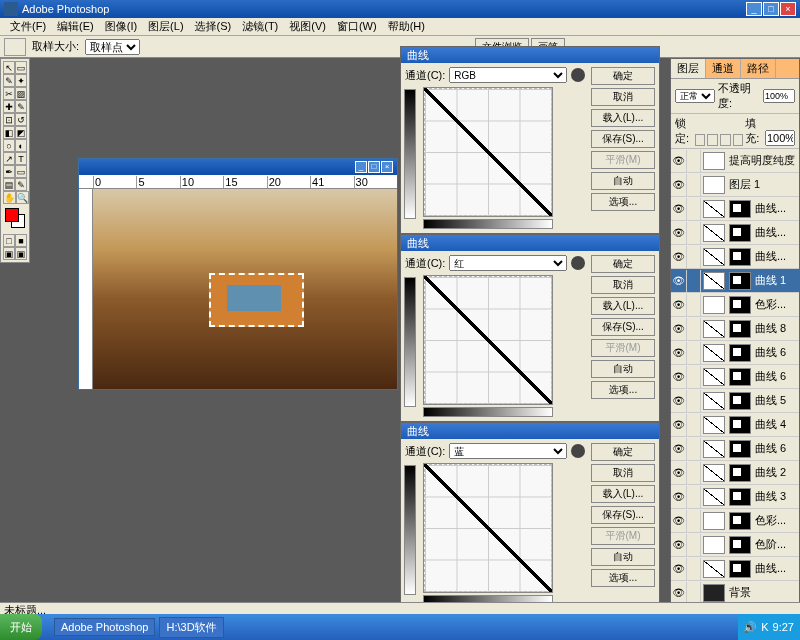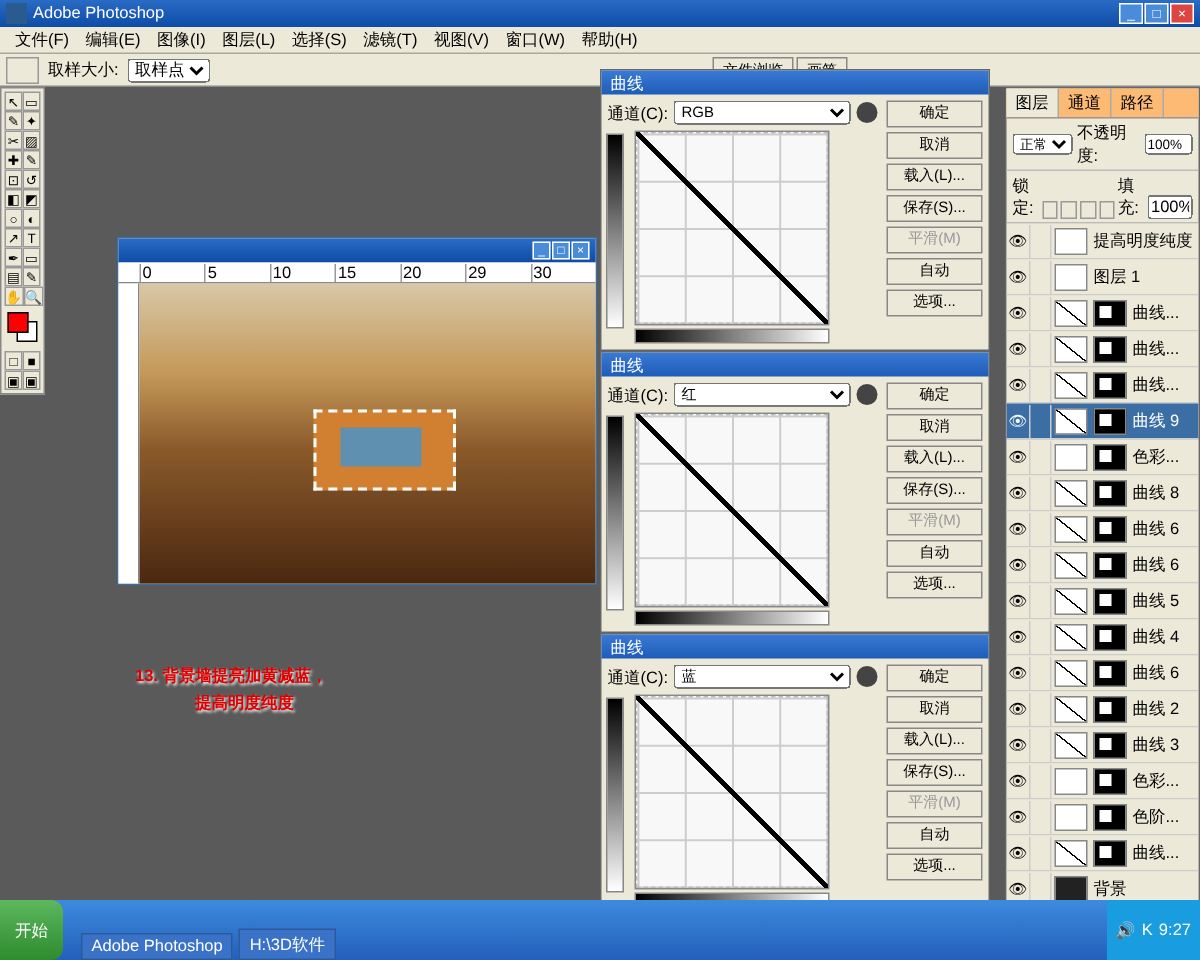--- a/index.html
+++ b/index.html
@@ -66,21 +66,21 @@
 .layerspanel .layer .eye{width:16px;height:22px;border-right:1px solid #ccc;display:flex;align-items:center;justify-content:center;font-size:10px}
 .layerspanel .layer .link{width:14px;height:22px;border-right:1px solid #ccc}
 .layerspanel .layer .thumb{width:22px;height:18px;background:#fff;border:1px solid #888;margin:0 2px}
 .layerspanel .layer .thumb.dark{background:#222}
 .layerspanel .layer .thumb.curves{background:linear-gradient(to top right,#fff 48%,#000 48%,#000 52%,#fff 52%)}
 .layerspanel .layer .thumb.mask{background:#000;position:relative}
 .layerspanel .layer .thumb.mask::after{content:"";position:absolute;top:3px;left:3px;width:8px;height:8px;background:#fff}
 .layerspanel .layer .lname{flex:1;padding-left:2px;white-space:nowrap;overflow:hidden}
 .layerspanel .lbtns{display:flex;border-top:1px solid #999;background:#ddd}
 .layerspanel .lbtns span{flex:1;height:16px;border-right:1px solid #aaa;text-align:center;font-size:9px}
-.taskbar{position:absolute;bottom:0;left:0;right:0;height:40px;background:linear-gradient(#3c8bde,#245fbb);display:flex;align-items:flex-end;color:#fff;font-size:10px}
+.taskbar{position:absolute;bottom:0;left:0;right:0;height:26px;background:linear-gradient(#3c8bde,#245fbb);display:flex;align-items:center;color:#fff;font-size:10px}
 .taskbar .start{height:100%;background:linear-gradient(#5db85d,#2e8b2e);padding:0 10px;display:flex;align-items:center;border-radius:0 8px 8px 0}
 .taskbar .tbtn{background:#3a72c8;border:1px solid #2a5a9a;padding:2px 6px;margin-left:4px;display:flex;align-items:center;gap:3px}
 .taskbar .tray{margin-left:auto;background:#1a9de0;height:100%;padding:0 6px;display:flex;align-items:center;gap:4px}
 .statusbar{position:absolute;bottom:22px;left:0;right:0;height:16px;background:#ece9d8;border-top:1px solid #888;font-size:10px;display:flex;align-items:center;padding:0 4px}
 </style>
 </head>
 <body>
 
 <div class="titlebar">
   <span class="icon"></span>
@@ -182,33 +182,29 @@
           <span>□</span>
           <span>×</span>
         </div>
     </div>
     <div class="ruler-h">
       <span>0</span>
         <span>5</span>
         <span>10</span>
         <span>15</span>
         <span>20</span>
-        <span>29</span>
+        <span>41</span>
         <span>30</span>
     </div>
     <div class="dbody">
       <div class="ruler-v"></div>
       <div class="canvas"></div>
     </div>
   </div>
 
-  <div class="annotation">
-    <div>13. 背景墙提亮加黄减蓝，</div>
-    <div style="padding-left:40px">提高明度纯度</div>
-  </div>
 
   <div class="curves-stack" id="curves-stack">
       <div class="curves">
     <div class="ctitle">曲线</div>
     <div class="cbody" style="position:relative">
       <div class="vgrad"></div>
       <div class="cleft">
         <div class="chrow">
               <span>通道(C):</span>
           <select><option>RGB</option></select>
@@ -346,21 +342,21 @@
     <div class="link"></div>
     <div class="thumb curves"></div>
     <div class="thumb mask"></div>
     <div class="lname">曲线...</div>
   </div>
         <div class="layer sel">
     <div class="eye">👁</div>
     <div class="link"></div>
     <div class="thumb curves"></div>
     <div class="thumb mask"></div>
-    <div class="lname">曲线 9</div>
+    <div class="lname">曲线 1</div>
   </div>
         <div class="layer ">
     <div class="eye">👁</div>
     <div class="link"></div>
     <div class="thumb "></div>
     <div class="thumb mask"></div>
     <div class="lname">色彩...</div>
   </div>
         <div class="layer ">
     <div class="eye">👁</div>

